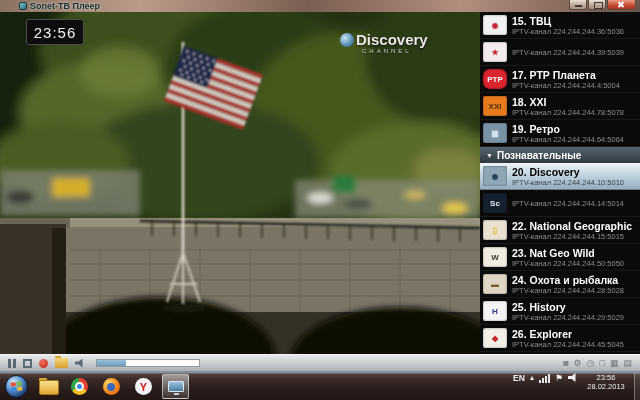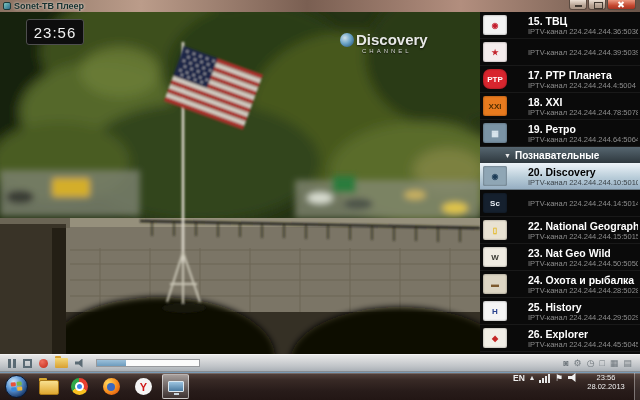--- a/index.html
+++ b/index.html
@@ -2,21 +2,21 @@
 <html><head>
 <meta charset="utf-8">
 <style>
   * { margin:0; padding:0; box-sizing:border-box; }
   body { font-family:"Liberation Sans", sans-serif; }
   .screen { position:relative; width:640px; height:400px; overflow:hidden; background:#000; }
 
   
   .titlebar { position:absolute; top:0; left:0; right:0; height:12px;
     background:linear-gradient(90deg,#8a7262,#bb9c8a 22%,#7a5f52 48%,#b28e7e 72%,#6a5448);
-    display:flex; align-items:center; padding-left:3px; }
+    display:flex; align-items:center; padding-left:19px; }
   .app-ico { width:8px; height:8px; border-radius:2px; margin-right:3px;
     background:linear-gradient(135deg,#7ec8c0,#2a6a8a); border:1px solid #1a3a3a; }
   .title-text { font-size:9px; line-height:9px; color:#14302e; font-weight:bold;
     text-shadow:0 0 3px rgba(255,255,255,.8); white-space:nowrap; }
   .winbtns { position:absolute; right:4px; top:0; display:flex; gap:1px; }
   .wb { height:10px; border:1px solid #5a4a40; border-top:none; border-radius:0 0 3px 3px; position:relative; }
   .wb.min, .wb.max { width:18px; background:linear-gradient(#ece0d4,#b8a494 60%,#a89484); }
   .wb.close { width:29px; background:linear-gradient(#ec9a82,#c64a32 60%,#a83220); }
   .wb.min::after { content:""; position:absolute; left:5px; bottom:2px; width:7px; height:2px; background:#403830; }
   .wb.max::after { content:""; position:absolute; left:5px; top:2px; width:7px; height:5px; border:1px solid #403830; }
@@ -32,29 +32,29 @@
   .wm { position:absolute; left:340px; top:19px; display:flex; flex-direction:column; opacity:.95; }
   .wm-row { display:flex; align-items:center; gap:2px; }
   .wm-globe { width:14px; height:14px; border-radius:50%;
     background:radial-gradient(circle at 35% 35%, #d8eaf6, #6fa8cf 45%, #2c5f8a 85%); }
   .wm-title { font-size:15px; font-weight:bold; color:#f2f2f2; text-shadow:0 1px 2px rgba(0,0,0,.7); }
   .wm-sub { font-size:6px; letter-spacing:3px; color:#ddd; padding-left:22px; text-shadow:0 1px 1px rgba(0,0,0,.7); }
 
   
   .chlist { width:160px; height:342px; background:#050505; overflow:hidden; }
   .cat-hdr { height:16px; background:linear-gradient(#566670,#2e383e); color:#fff;
-    display:flex; align-items:center; gap:4px; padding-left:24px; font-size:10px; font-weight:bold; }
+    display:flex; align-items:center; gap:4px; padding-left:6px; font-size:10px; font-weight:bold; }
   .cat-arrow { font-size:7px; color:#e8e8e8; }
   .ch-row { height:27px; display:flex; align-items:center; padding:0 2px 0 3px;
     background:#0a0a0a; border-bottom:1px solid #191919; }
   .ch-row.sel { background:linear-gradient(#eef4f9,#b9cdd9 55%,#96aec2); border-bottom:1px solid #6a7a86; }
   .ch-icon { flex:0 0 24px; width:24px; height:20px; border-radius:2px; display:flex;
     align-items:center; justify-content:center; font-size:8px; font-weight:bold; overflow:hidden;
     box-shadow:inset 0 0 2px rgba(0,0,0,.5); }
-  .ch-text { margin-left:21px; overflow:hidden; white-space:nowrap; }
+  .ch-text { margin-left:5px; overflow:hidden; white-space:nowrap; }
   .ch-line1 { font-size:10.5px; font-weight:bold; color:#fff; line-height:12px; }
   .ch-sub { font-size:7.5px; color:#8e8e8e; line-height:9px; }
   .ch-row.sel .ch-line1 { color:#000; } .ch-row.sel .ch-sub { color:#3a4248; }
 
   
   .ctrlbar { position:absolute; left:0; right:0; bottom:28px; height:18px;
     background:linear-gradient(#e8e8e8,#c0c4c8 70%,#aab0b6); border-top:1px solid #f4f4f4;
     border-bottom:1px solid #888c90; display:flex; align-items:center; padding:0 8px; }
   .cgrp { display:flex; align-items:center; gap:7px; }
   .ic-pause { width:8px; height:9px; border-left:3px solid #5a6a74; border-right:3px solid #5a6a74; }

